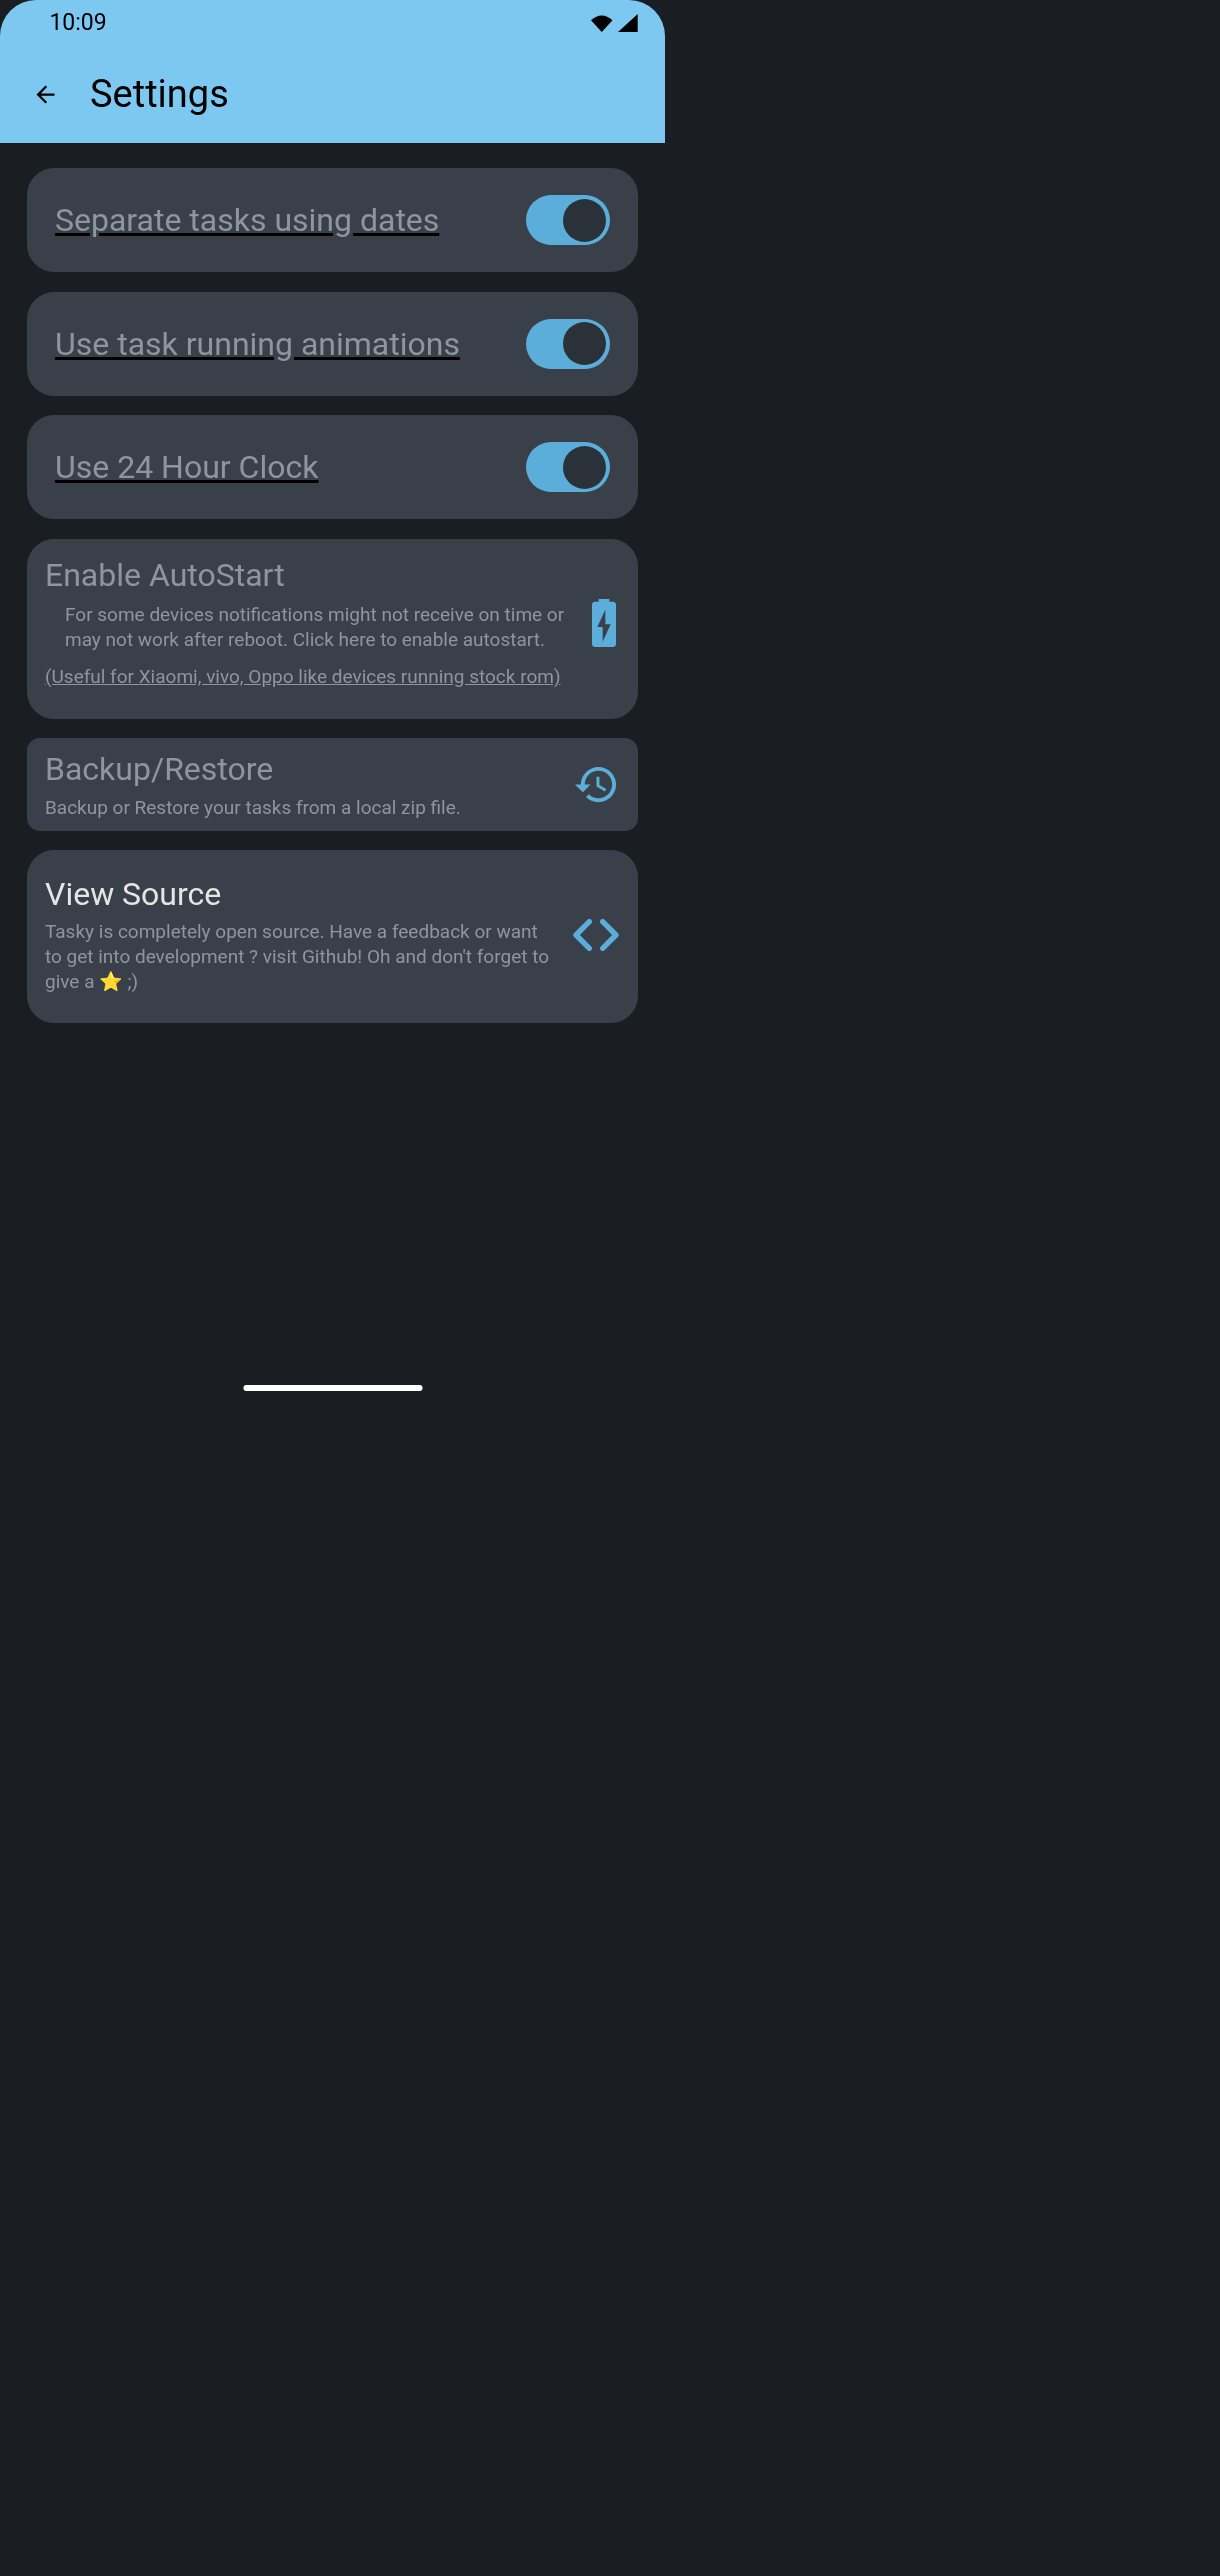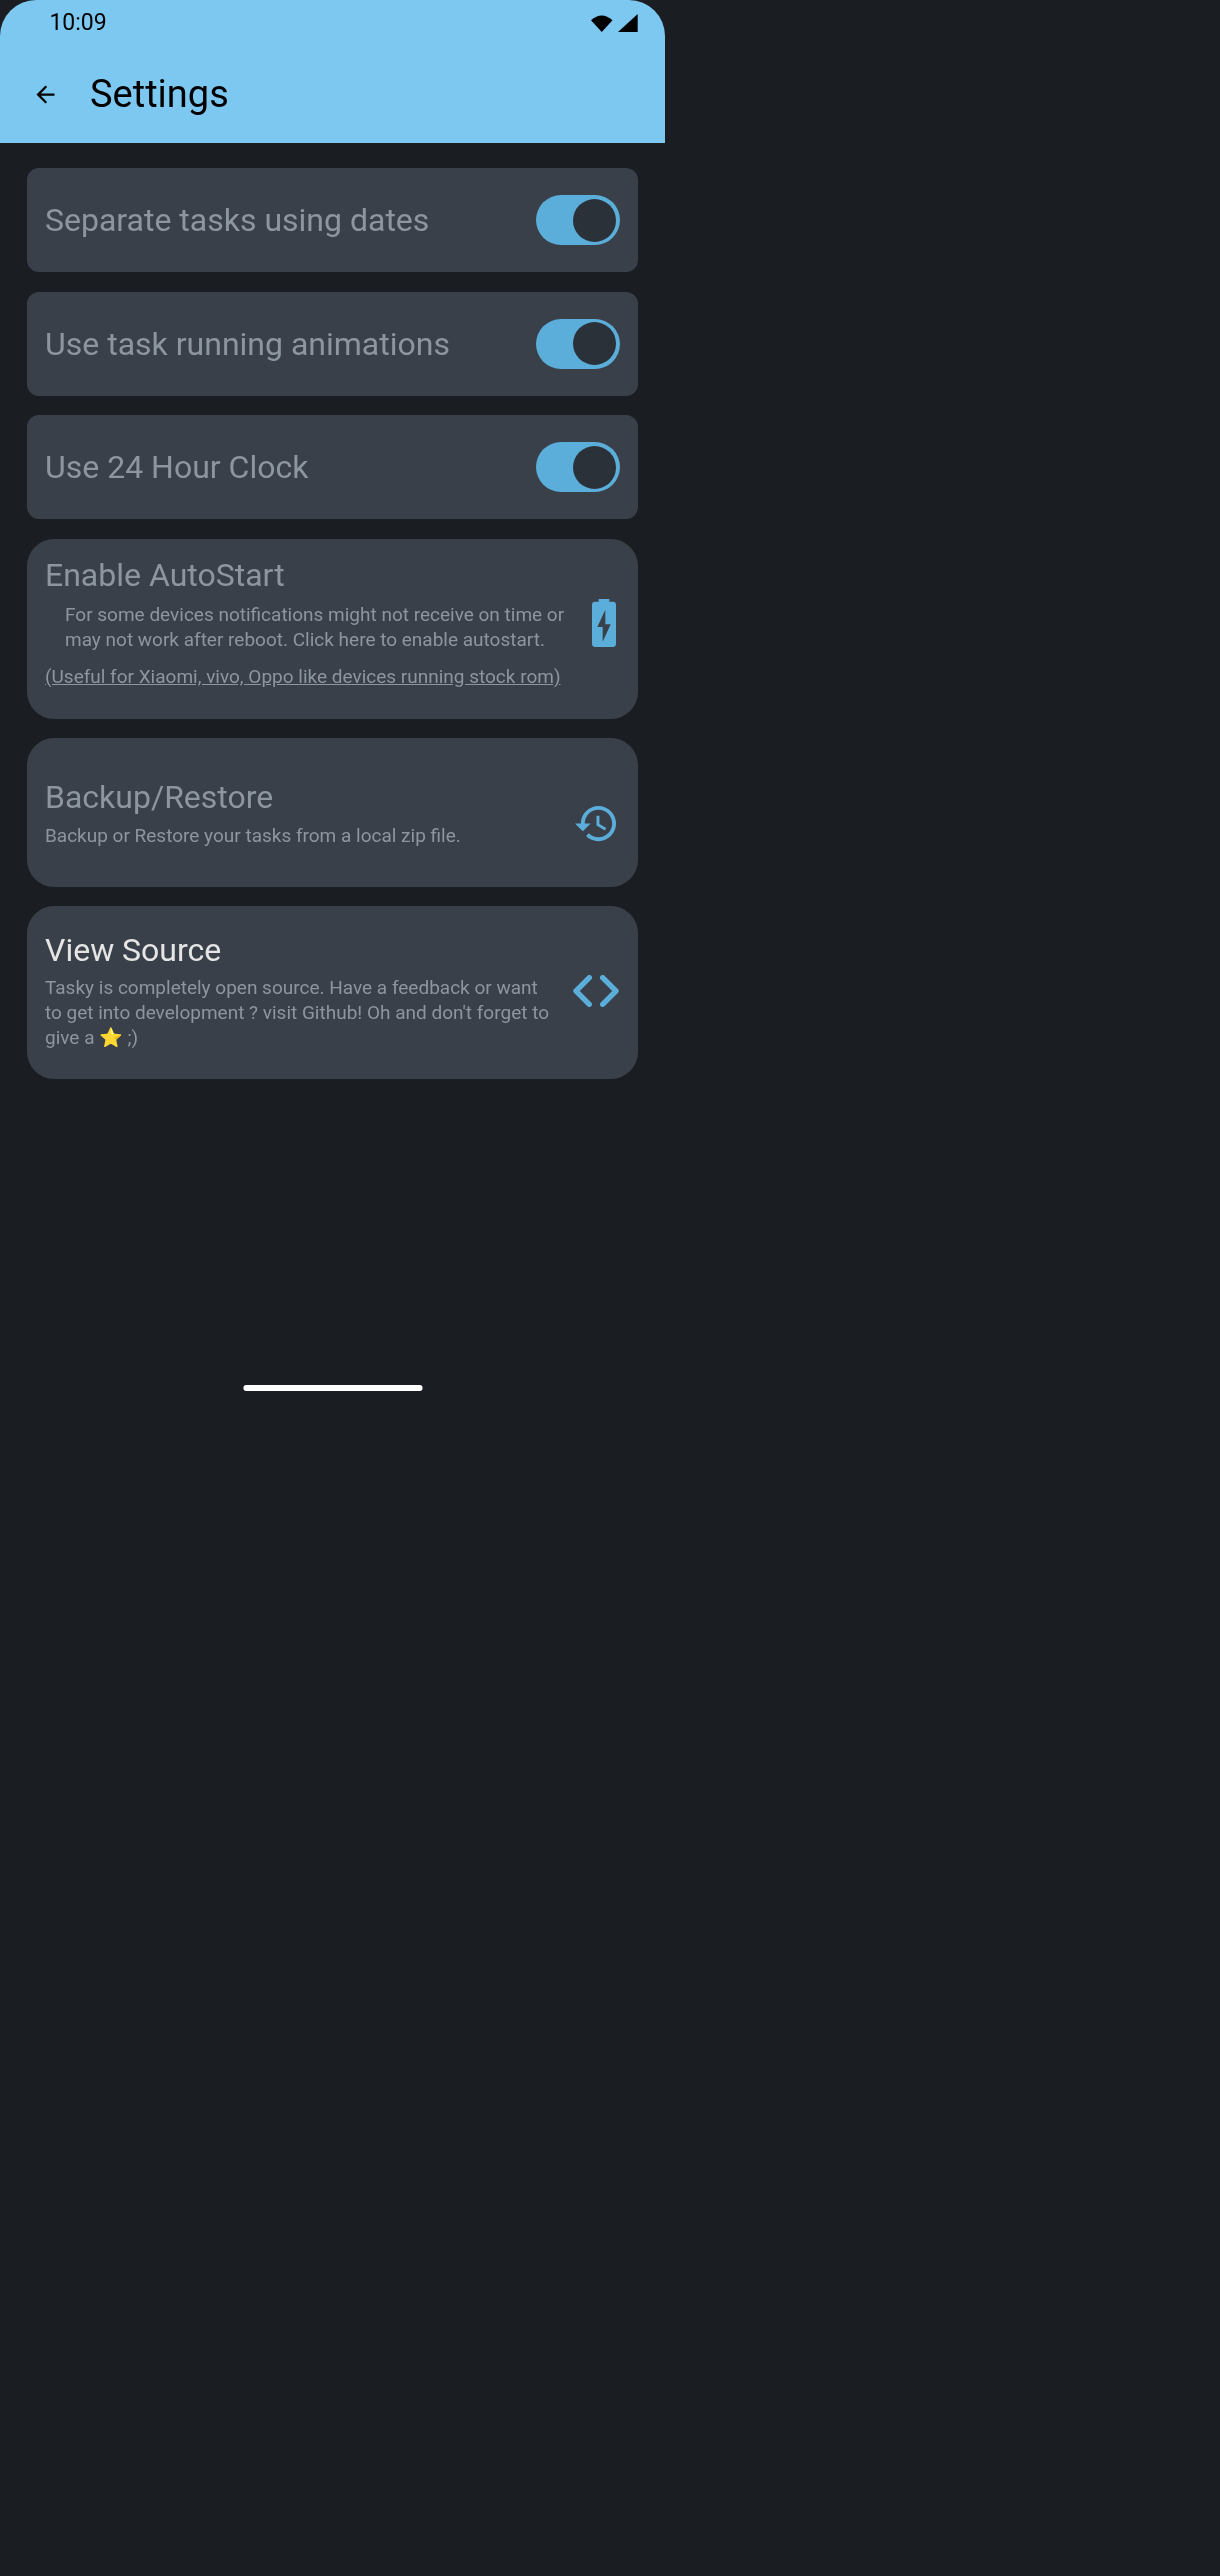--- a/index.html
+++ b/index.html
@@ -57,25 +57,26 @@
       font-weight: 400;
     }
     .content {
       padding: 25px 27px;
       display: flex;
       flex-direction: column;
       gap: 19.7px;
     }
     .card {
       background: #3a4049;
-      border-radius: 12px;
-      padding: 27px 18px;
+      border-radius: 27px;
+      padding: 27px 28px;
       display: flex;
       align-items: center;
       justify-content: space-between;
+      text-decoration: underline;
     }
     .card-title {
       font-size: 32px;
       color: #8d959f;
       font-weight: 400;
     }
     .toggle {
       width: 84px;
       height: 50px;
       background: #5aaed9;
@@ -117,24 +118,24 @@
       margin-left: 20px;
     }
     .card-detail-note {
       font-size: 19px;
       color: #8d959f;
       line-height: 1.3;
       text-decoration: underline;
     }
     .card-backup {
       background: #3a4049;
-      border-radius: 27px;
-      padding: 40px 18px;
-      display: flex;
-      align-items: flex-end;
+      border-radius: 13px;
+      padding: 12px 18px;
+      display: flex;
+      align-items: center;
       gap: 18px;
     }
     .card-backup-text {
       flex: 1;
     }
     .card-backup-title {
       font-size: 32px;
       color: #8d959f;
       font-weight: 400;
       margin-bottom: 7.2px;

